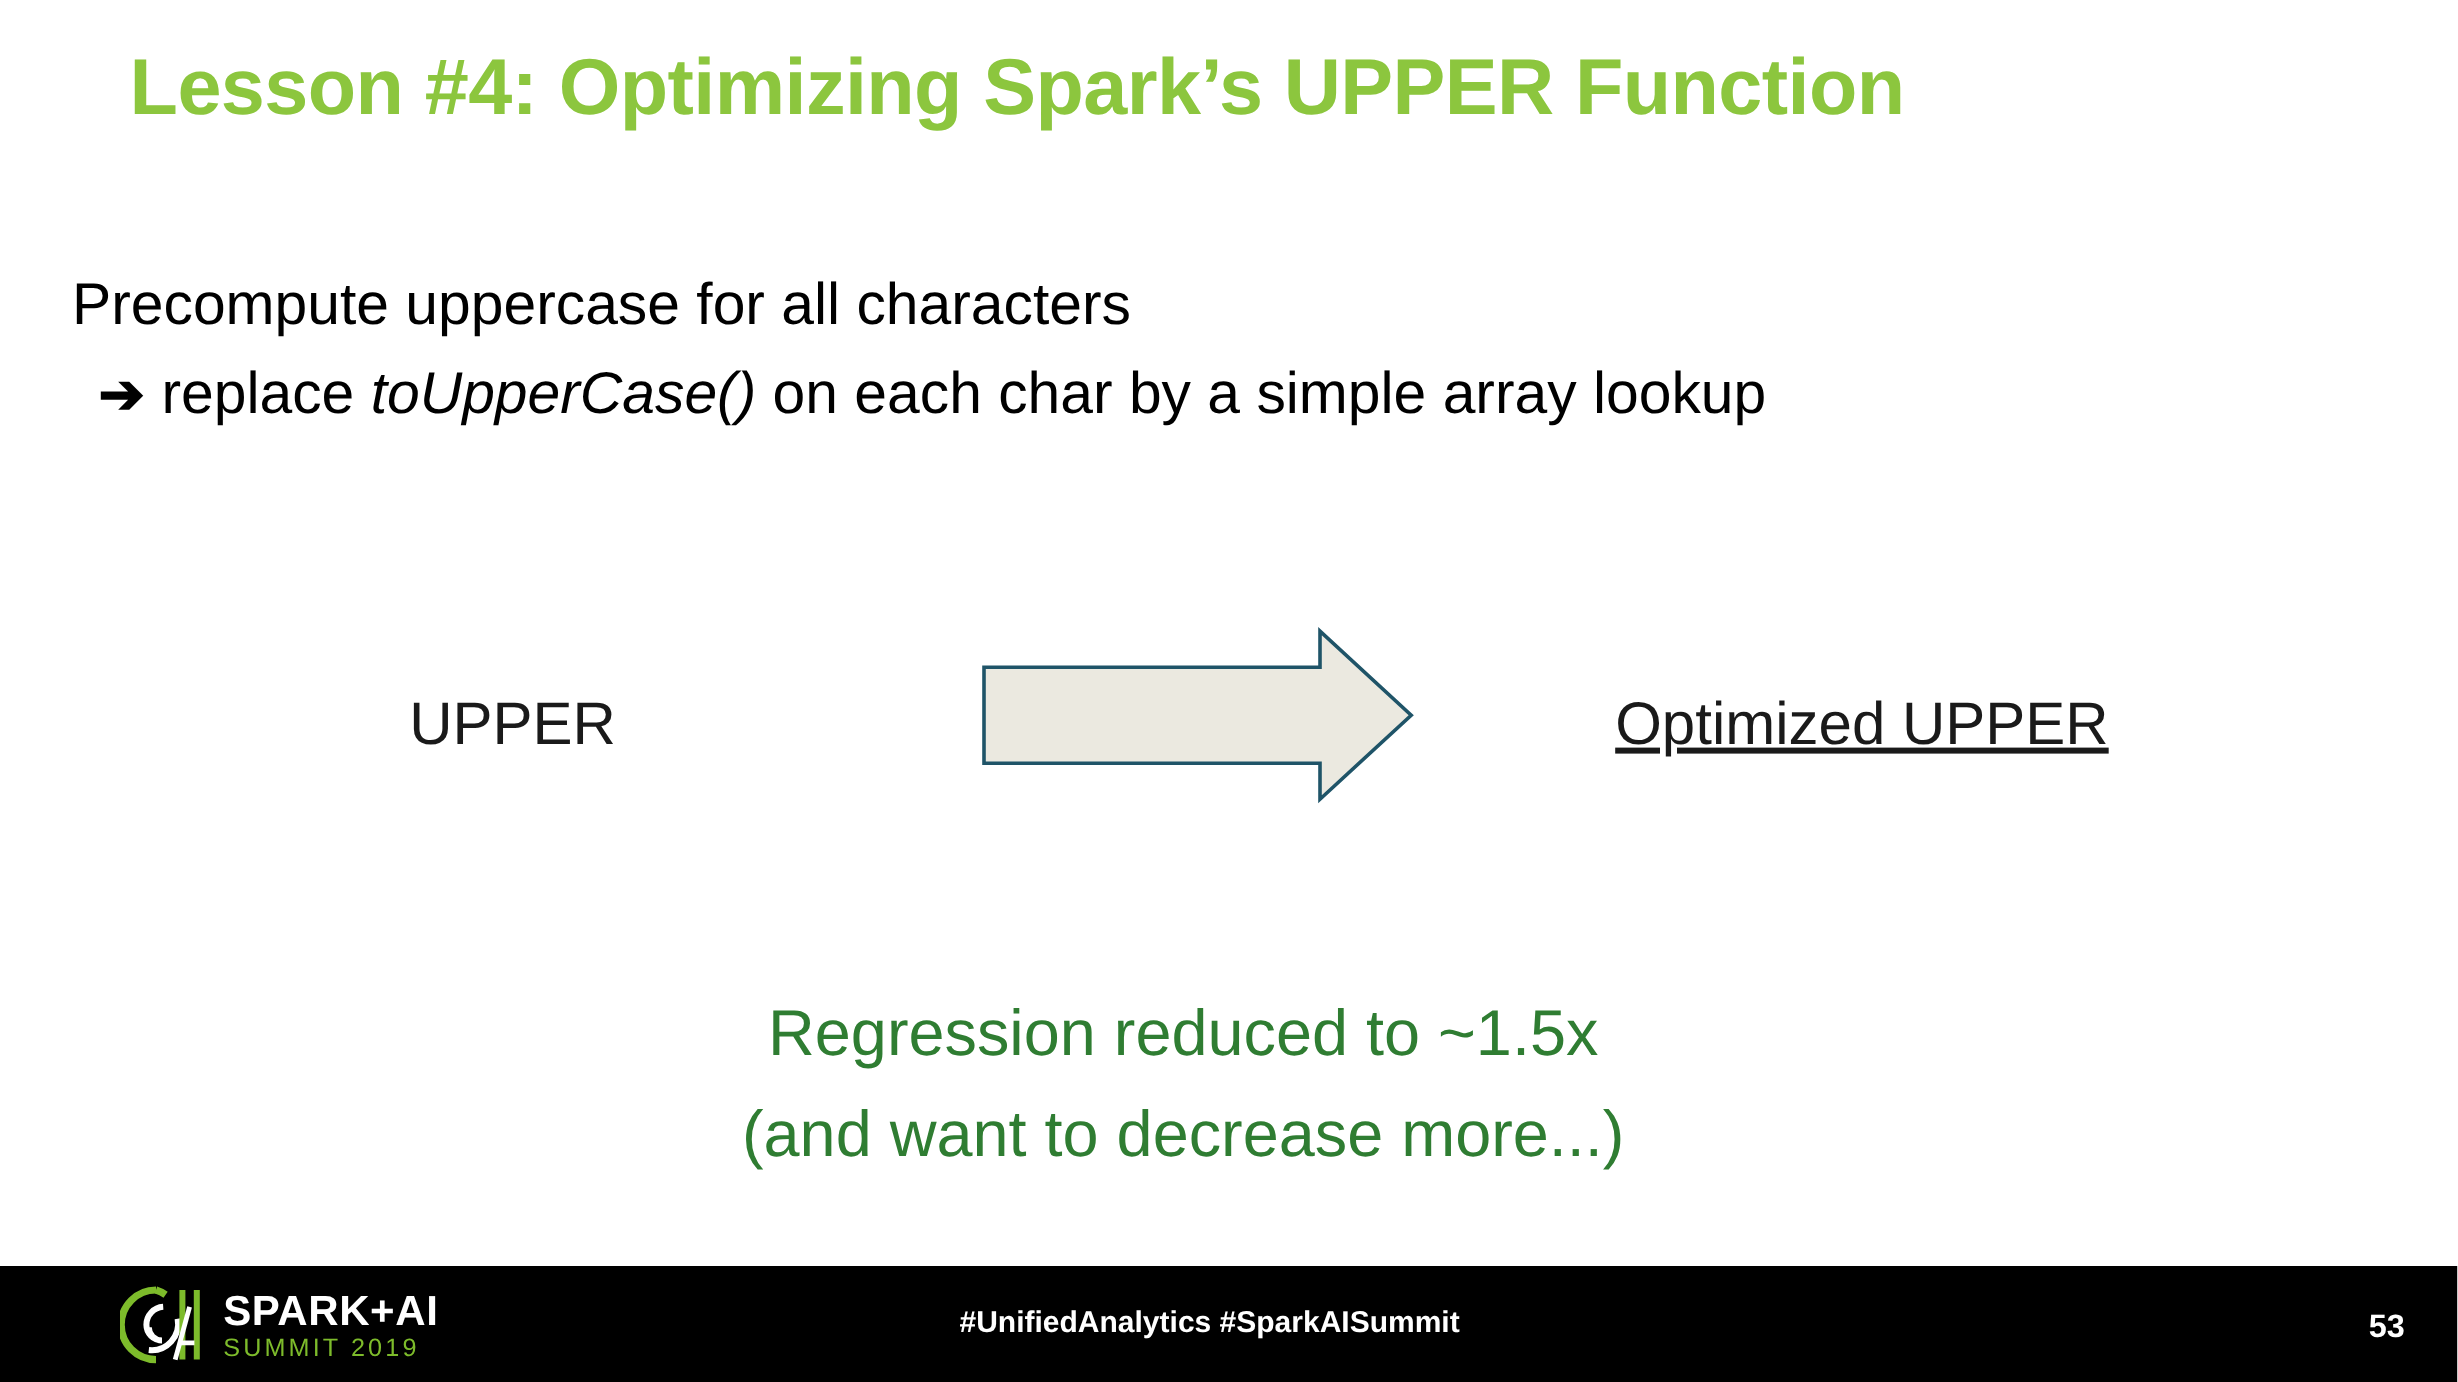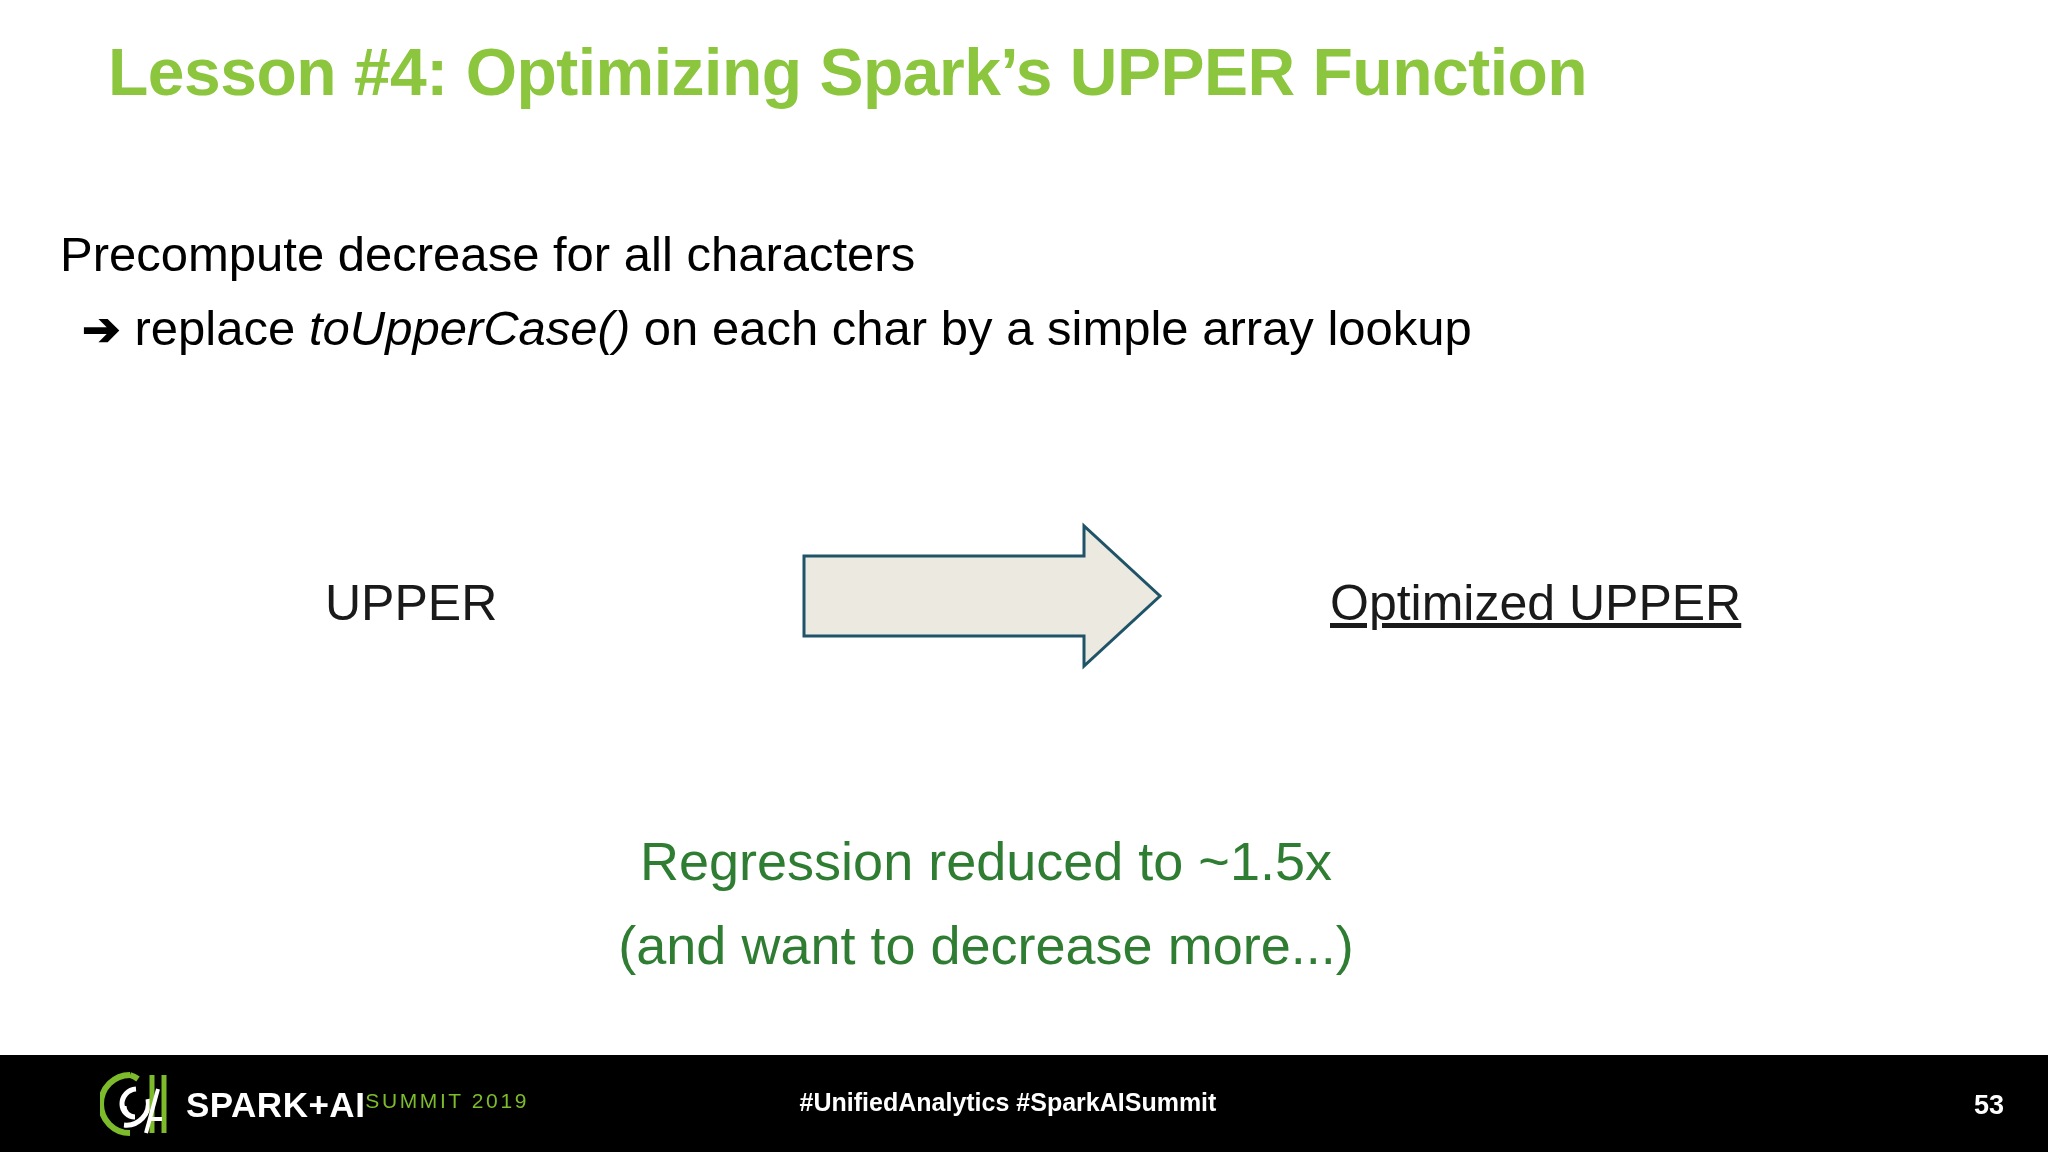--- a/index.html
+++ b/index.html
@@ -56,21 +56,21 @@
     display: inline-block;
     margin-right: 14px;
   }
   .mono-italic {
     font-style: italic;
   }
 
   
   #diagram {
     position: absolute;
-    left: 0;
+    left: 16px;
     top: 520px;
     width: 1653px;
     height: 170px;
   }
   #label-upper {
     position: absolute;
     left: 325px;
     top: 54px;
     font-size: 50px;
     color: #1a1a1a;
@@ -125,21 +125,21 @@
     align-items: center;
     gap: 12px;
   }
   #logo-mark {
     width: 74px;
     height: 70px;
     display: block;
   }
   #logo-wordmark {
     display: flex;
-    flex-direction: row;
+    flex-direction: column;
     justify-content: center;
     line-height: 1;
   }
   #logo-line1 {
     color: #ffffff;
     font-size: 35px;
     font-weight: bold;
     letter-spacing: 0.5px;
   }
   #logo-line2 {
@@ -169,21 +169,21 @@
   }
 </style>
 </head>
 <body>
 
 <div id="slide">
 
   <div id="slide-title">Lesson #4: Optimizing Spark’s UPPER Function</div>
 
   <div id="body-text">
-    <div class="body-line level-0">Precompute decrease for all characters</div>
+    <div class="body-line level-0">Precompute uppercase for all characters</div>
 
     <div class="body-line level-1">
       <span class="arrow-bullet">➔</span><span>replace </span><span class="mono-italic">toUpperCase()</span><span> on each char by a simple array lookup</span>
     </div>
   </div>
 
   <div id="diagram">
     <div id="label-upper">UPPER</div>
 
     <svg id="arrow-shape" viewBox="0 0 364 152">

